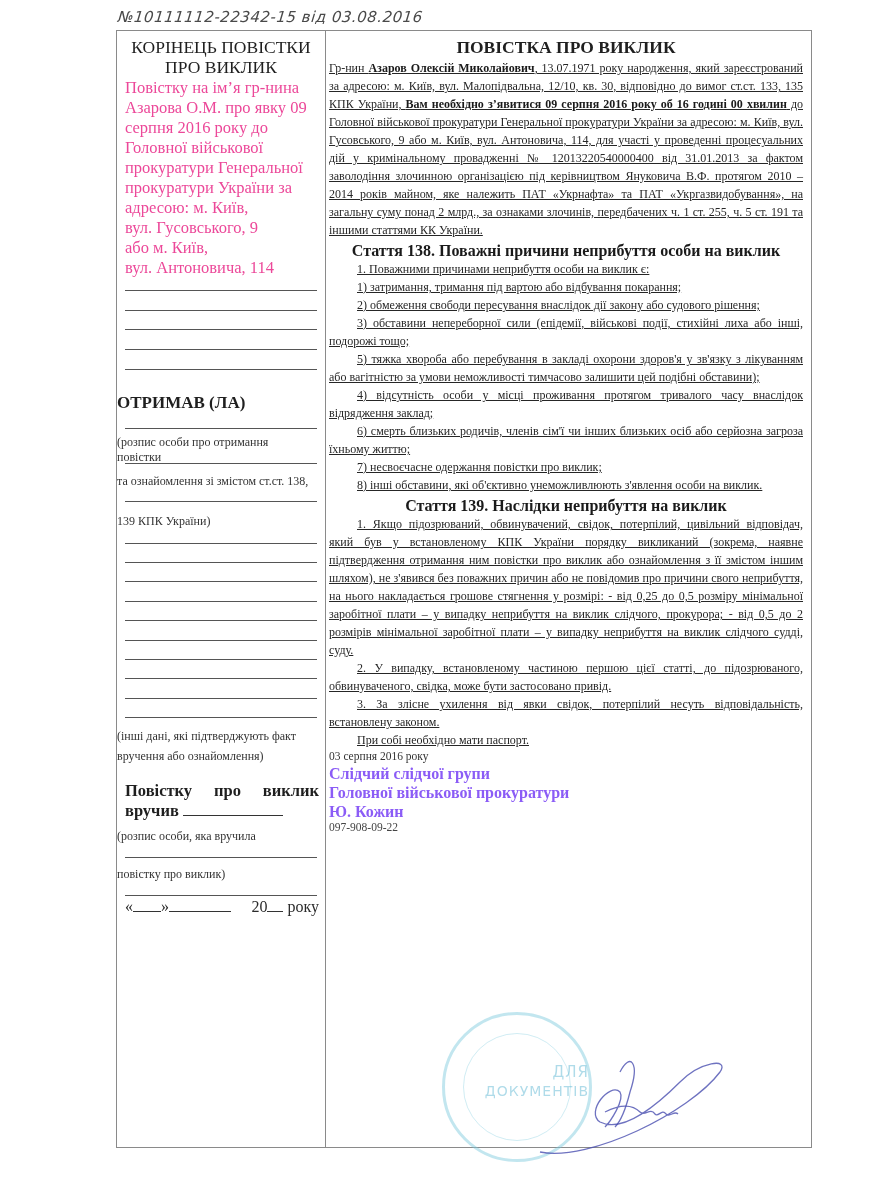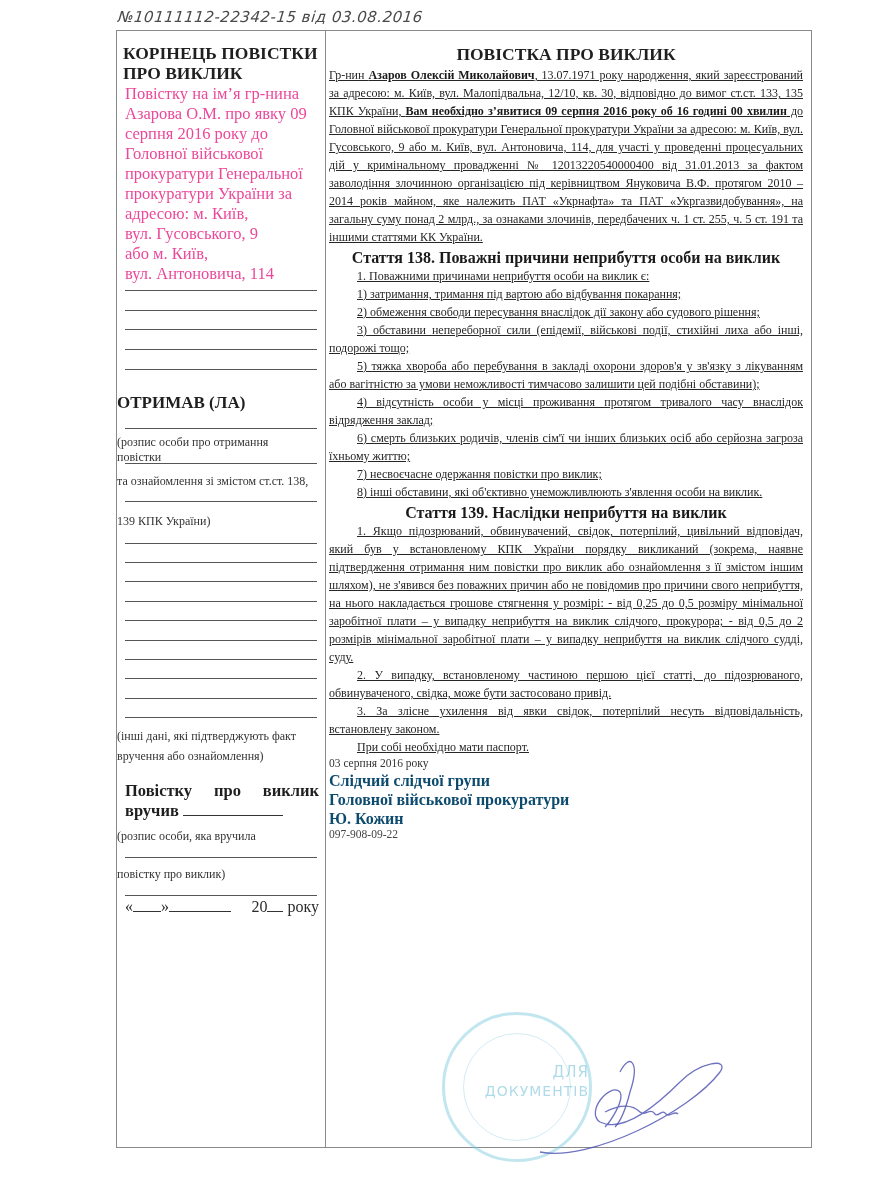--- a/index.html
+++ b/index.html
@@ -9,40 +9,40 @@
   .handwritten { position: absolute; left: 118px; top: 8px; font-family: "DejaVu Sans", sans-serif;
     font-size: 15px; font-style: italic; color: #4a4a4a; letter-spacing: 0.5px;
     transform: skewX(-6deg); }
 
   .sheet { position: absolute; left: 116px; top: 30px; width: 696px; height: 1118px;
     border: 1px solid #8a8a8a; box-sizing: border-box; }
   .divider { position: absolute; left: 208px; top: 0; bottom: 0; width: 1px; background: #8a8a8a; }
 
   
   .stub { position: absolute; left: 0; top: 0; width: 208px; height: 100%; box-sizing: border-box; padding: 0 6px; }
-  .stub-title { text-align: left; font-weight: bold; font-size: 17.5px; line-height: 20px; margin-top: 12px; }
+  .stub-title { text-align: center; font-weight: normal; font-size: 17.5px; line-height: 20px; margin-top: 6px; }
   .stub-text { font-size: 16.5px; line-height: 20px; margin-top: 1px; padding-left: 2px; color: #ec4899; }
   .rule { position: absolute; left: 8px; right: 8px; height: 1px; background: #555; }
   .stub-heading { position: absolute; left: 0; right: 0; font-weight: bold; font-size: 17px; }
   .stub-caption { position: absolute; left: 0; right: 16px; text-align: left; font-size: 12px; color: #333; }
   .stub-delivered { position: absolute; left: 8px; right: 6px; font-weight: bold; font-size: 16.5px; line-height: 20px; }
   .stub-delivered .row1 { display: flex; justify-content: space-between; }
   .stub-delivered .blank { display: inline-block; border-bottom: 1px solid #333; width: 100px; height: 14px; vertical-align: baseline; margin-left: 4px;}
   .stub-date { position: absolute; left: 8px; right: 6px; font-size: 16px; display: flex; justify-content: space-between; color: #2b2b2b; }
   .stub-date .b { display:inline-block; border-bottom:1px solid #333; height: 14px; }
 
   
-  .main { position: absolute; left: 212px; top: 7px; right: 8px; }
+  .main { position: absolute; left: 212px; top: 0; right: 8px; }
   .main-title { text-align: center; font-weight: bold; font-size: 17.5px; line-height: 20px; margin-top: 6px; }
   .para { font-size: 12px; line-height: 18px; text-align: justify; color: #262626; text-decoration: underline; }
   .para b { color: #1a1a1a; }
   .indent { text-indent: 28px; }
   .art-title { text-align: center; font-weight: bold; font-size: 16px; line-height: 19px; color: #1a1a1a; }
   .small { font-size: 11.5px; line-height: 15px; color: #333; }
-  .sign { font-weight: bold; font-size: 16px; line-height: 19px; color: #0c4a6e; }
+  .sign { font-weight: bold; font-size: 16px; line-height: 19px; color: #8b5cf6; }
   .sign-row { display: flex; justify-content: space-between; align-items: baseline; }
   .phone { font-size: 11.5px; color: #444; }
 
   .stamp { position: absolute; left: 442px; top: 1012px; width: 150px; height: 150px; border-radius: 50%;
     border: 3px solid rgba(120, 200, 220, 0.45); box-sizing: border-box;
     color: rgba(110, 190, 215, 0.55); font-family: "DejaVu Sans", sans-serif; text-align: right; }
   .stamp .inner { position: absolute; left: 18px; top: 18px; right: 18px; bottom: 18px; border-radius: 50%;
     border: 1.5px solid rgba(120, 200, 220, 0.35); }
   .stamp .w1 { position: absolute; top: 48px; left: 0; right: 0; font-size: 15px; letter-spacing: 1px; }
   .stamp .w2 { position: absolute; top: 68px; left: 0; right: 0; font-size: 14px; letter-spacing: 1px; }

